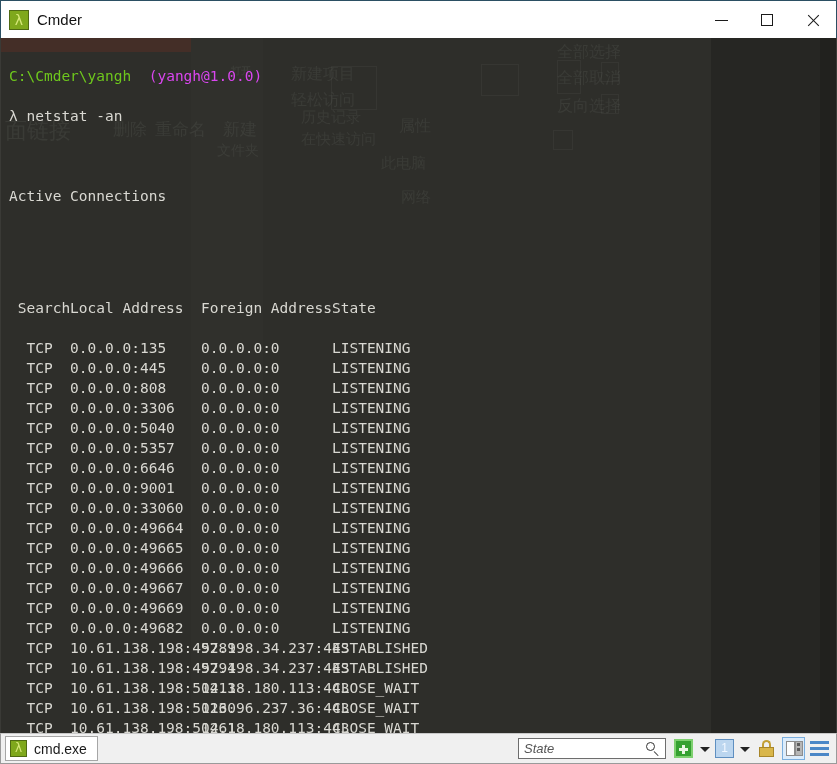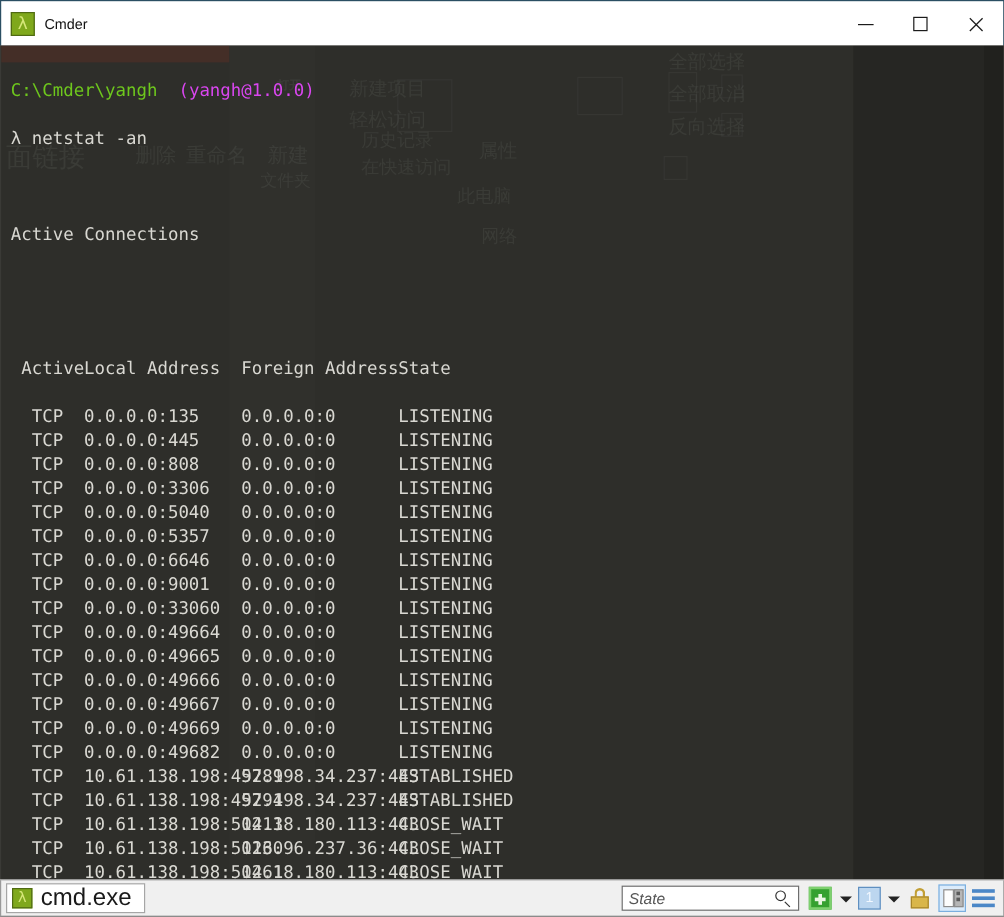--- a/index.html
+++ b/index.html
@@ -42,21 +42,21 @@
     border: 1px solid #4f6a13;
     box-sizing: border-box;
     color: #d7e87a;
     font-size: 14px;
     line-height: 18px;
     text-align: center;
     font-family: "DejaVu Sans", sans-serif;
     flex: 0 0 auto;
   }
   #tb-title {
-    font-size: 12px;
+    font-size: 15px;
     color: #111111;
     flex: 1 1 auto;
     white-space: nowrap;
   }
   .wc {
     width: 46px;
     height: 37px;
     position: relative;
     flex: 0 0 auto;
   }
@@ -193,21 +193,21 @@
     border: 1px solid #4f6a13;
     box-sizing: border-box;
     color: #d7e87a;
     font-size: 12px;
     line-height: 15px;
     text-align: center;
     font-family: "DejaVu Sans", sans-serif;
     margin-right: 7px;
   }
   .tab-label {
-    font-size: 20px;
+    font-size: 14px;
     color: #1a1a1a;
     white-space: nowrap;
   }
 
   #sbtools {
     display: flex;
     align-items: center;
     height: 31px;
     flex: 0 0 auto;
     padding-right: 3px;
@@ -418,21 +418,21 @@
       <div class="bl" style="left:380px; top:116px; font-size:15px;">此电脑</div>
       <div class="bl" style="left:400px; top:150px; font-size:15px;">网络</div>
     </div>
 
     <div id="termtext">
 <div class="row"><span class="path">C:\Cmder\yangh</span>  <span class="venv">(yangh@1.0.0)</span></div>
 <div class="row"><span class="lam">λ</span> <span>netstat -an</span></div>
 <div class="blank"></div>
 <div class="row">Active Connections</div>
 <div class="blank"></div>
-<div class="row hdr"><span class="c-proto"> <span>Active</span></span><span class="c-local">Local Address</span><span class="c-foreign">Foreign Address</span><span class="c-state">State</span></div>
+<div class="row hdr"><span class="c-proto"> <span>Search</span></span><span class="c-local">Local Address</span><span class="c-foreign">Foreign Address</span><span class="c-state">State</span></div>
 <div id="rows-container"><div class="row"><span class="c-proto">  TCP</span><span class="c-local">0.0.0.0:135</span><span class="c-foreign">0.0.0.0:0</span><span class="c-state">LISTENING</span></div><div class="row"><span class="c-proto">  TCP</span><span class="c-local">0.0.0.0:445</span><span class="c-foreign">0.0.0.0:0</span><span class="c-state">LISTENING</span></div><div class="row"><span class="c-proto">  TCP</span><span class="c-local">0.0.0.0:808</span><span class="c-foreign">0.0.0.0:0</span><span class="c-state">LISTENING</span></div><div class="row"><span class="c-proto">  TCP</span><span class="c-local">0.0.0.0:3306</span><span class="c-foreign">0.0.0.0:0</span><span class="c-state">LISTENING</span></div><div class="row"><span class="c-proto">  TCP</span><span class="c-local">0.0.0.0:5040</span><span class="c-foreign">0.0.0.0:0</span><span class="c-state">LISTENING</span></div><div class="row"><span class="c-proto">  TCP</span><span class="c-local">0.0.0.0:5357</span><span class="c-foreign">0.0.0.0:0</span><span class="c-state">LISTENING</span></div><div class="row"><span class="c-proto">  TCP</span><span class="c-local">0.0.0.0:6646</span><span class="c-foreign">0.0.0.0:0</span><span class="c-state">LISTENING</span></div><div class="row"><span class="c-proto">  TCP</span><span class="c-local">0.0.0.0:9001</span><span class="c-foreign">0.0.0.0:0</span><span class="c-state">LISTENING</span></div><div class="row"><span class="c-proto">  TCP</span><span class="c-local">0.0.0.0:33060</span><span class="c-foreign">0.0.0.0:0</span><span class="c-state">LISTENING</span></div><div class="row"><span class="c-proto">  TCP</span><span class="c-local">0.0.0.0:49664</span><span class="c-foreign">0.0.0.0:0</span><span class="c-state">LISTENING</span></div><div class="row"><span class="c-proto">  TCP</span><span class="c-local">0.0.0.0:49665</span><span class="c-foreign">0.0.0.0:0</span><span class="c-state">LISTENING</span></div><div class="row"><span class="c-proto">  TCP</span><span class="c-local">0.0.0.0:49666</span><span class="c-foreign">0.0.0.0:0</span><span class="c-state">LISTENING</span></div><div class="row"><span class="c-proto">  TCP</span><span class="c-local">0.0.0.0:49667</span><span class="c-foreign">0.0.0.0:0</span><span class="c-state">LISTENING</span></div><div class="row"><span class="c-proto">  TCP</span><span class="c-local">0.0.0.0:49669</span><span class="c-foreign">0.0.0.0:0</span><span class="c-state">LISTENING</span></div><div class="row"><span class="c-proto">  TCP</span><span class="c-local">0.0.0.0:49682</span><span class="c-foreign">0.0.0.0:0</span><span class="c-state">LISTENING</span></div><div class="row"><span class="c-proto">  TCP</span><span class="c-local">10.61.138.198:49789</span><span class="c-foreign">52.198.34.237:443</span><span class="c-state">ESTABLISHED</span></div><div class="row"><span class="c-proto">  TCP</span><span class="c-local">10.61.138.198:49794</span><span class="c-foreign">52.198.34.237:443</span><span class="c-state">ESTABLISHED</span></div><div class="row"><span class="c-proto">  TCP</span><span class="c-local">10.61.138.198:50213</span><span class="c-foreign">14.18.180.113:443</span><span class="c-state">CLOSE_WAIT</span></div><div class="row"><span class="c-proto">  TCP</span><span class="c-local">10.61.138.198:50260</span><span class="c-foreign">113.96.237.36:443</span><span class="c-state">CLOSE_WAIT</span></div><div class="row"><span class="c-proto">  TCP</span><span class="c-local">10.61.138.198:50261</span><span class="c-foreign">14.18.180.113:443</span><span class="c-state">CLOSE_WAIT</span></div><div class="row"><span class="c-proto">  TCP</span><span class="c-local">10.61.138.198:50262</span><span class="c-foreign">14.18.180.113:443</span><span class="c-state">CLOSE_WAIT</span></div><div class="row"><span class="c-proto">  TCP</span><span class="c-local">10.61.138.198:50263</span><span class="c-foreign">14.18.180.113:443</span><span class="c-state">CLOSE_WAIT</span></div></div>
     </div>
   </div>
 
   <div id="statusbar">
     <div id="tabstrip">
       <div class="tab">
         <span class="tab-icon">λ</span>
         <span class="tab-label">cmd.exe</span>
       </div>

